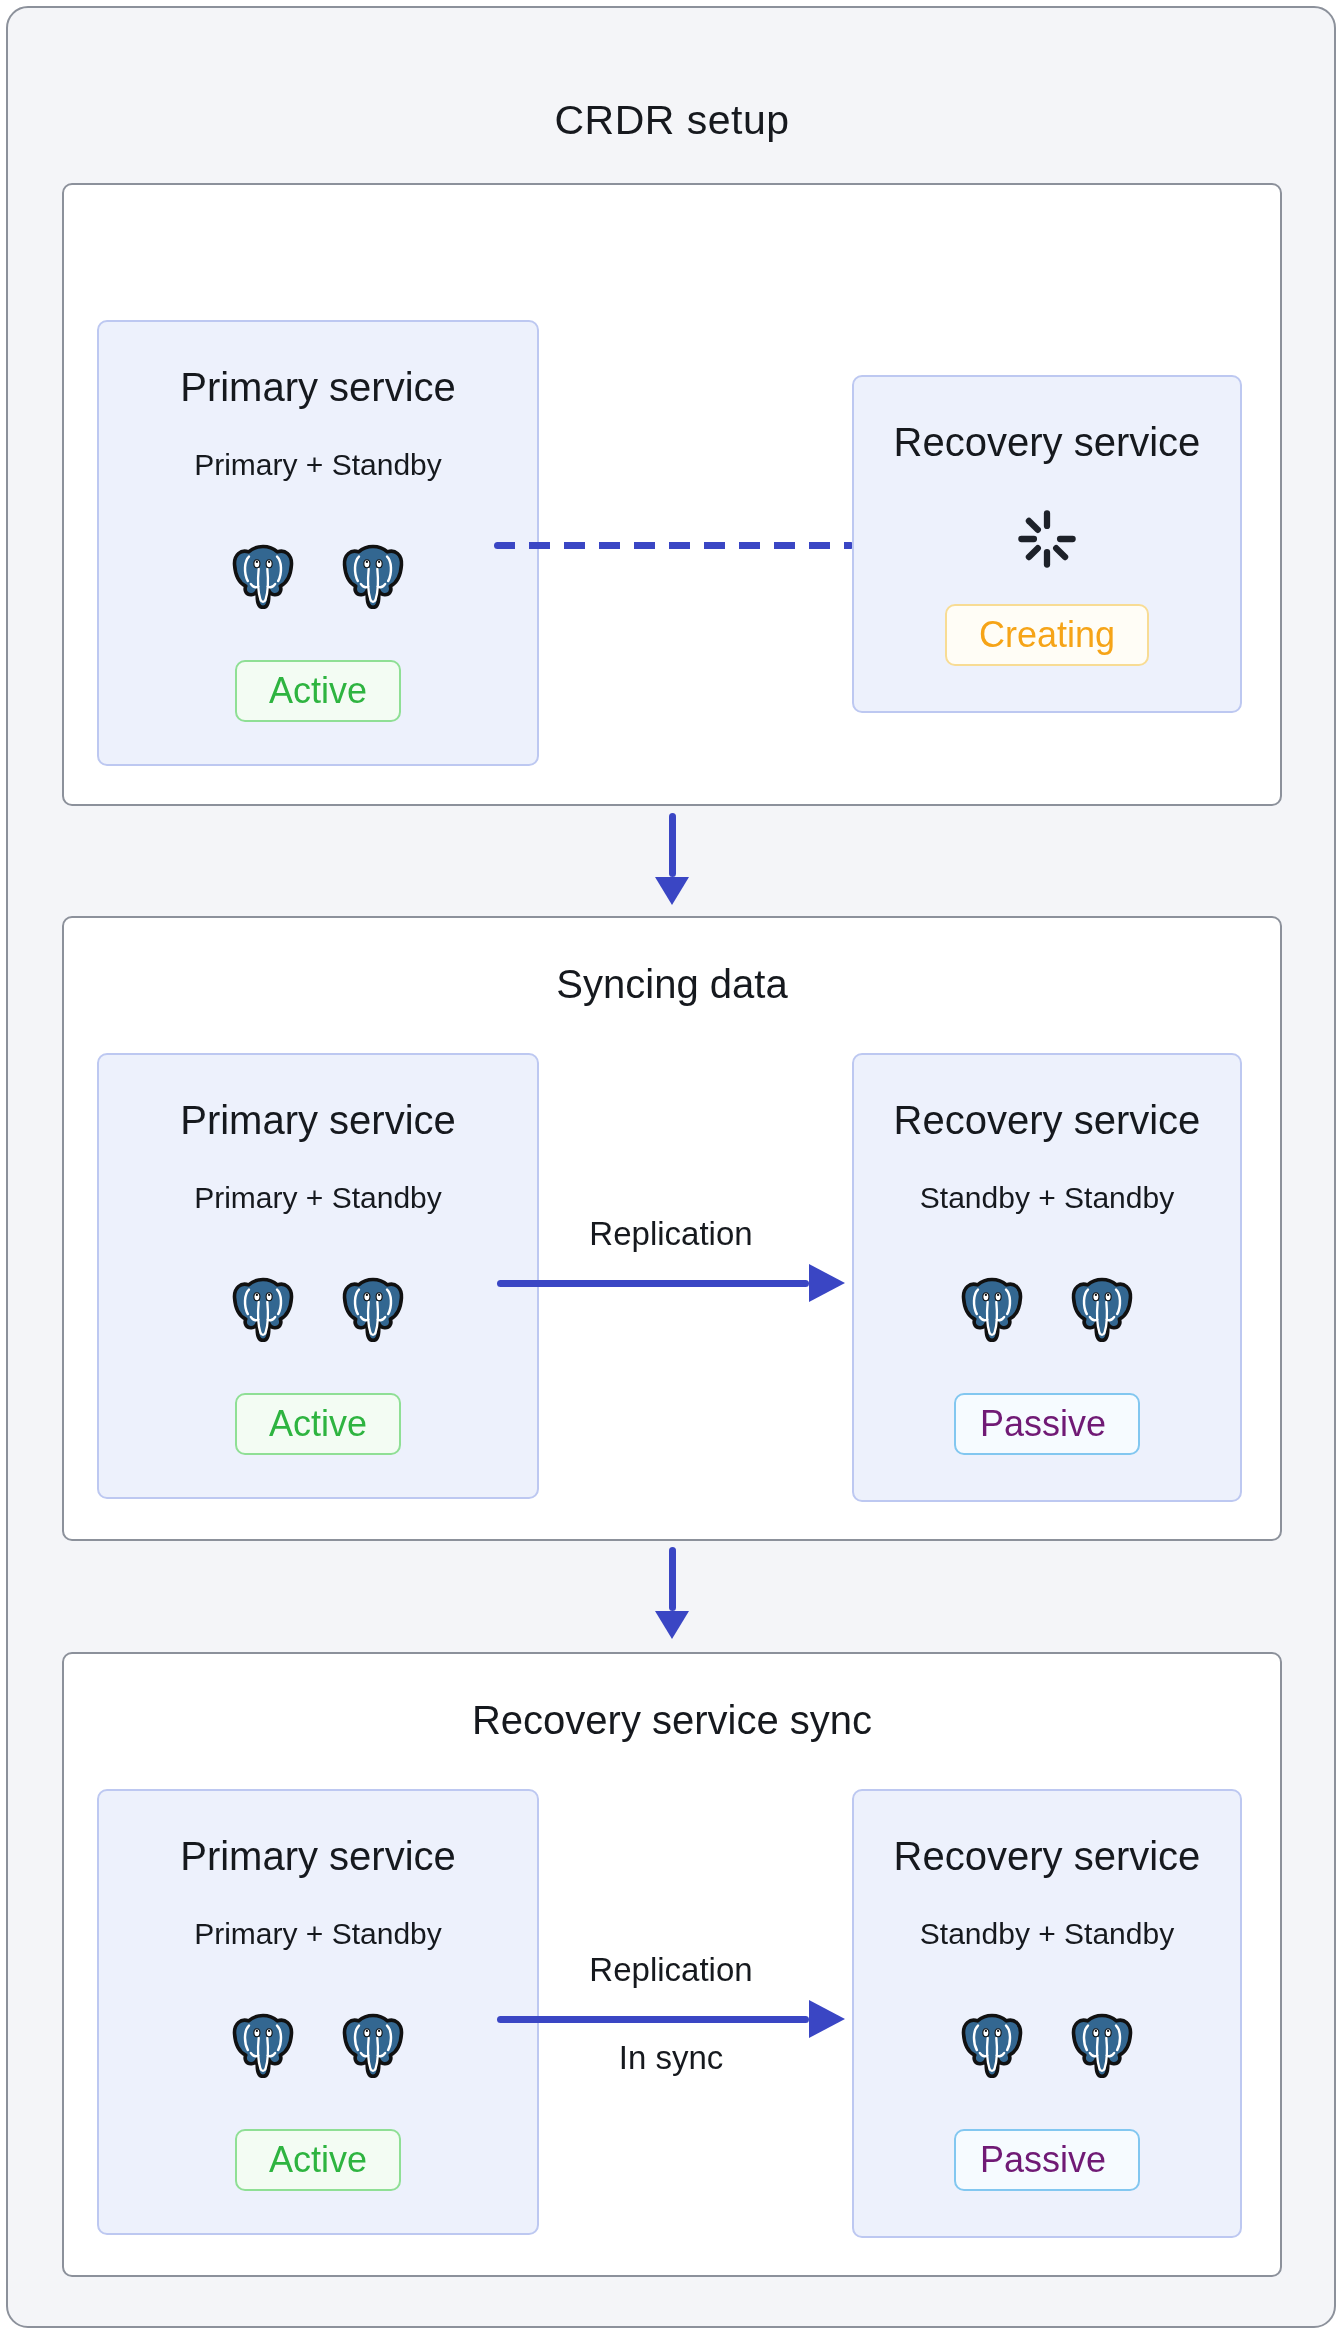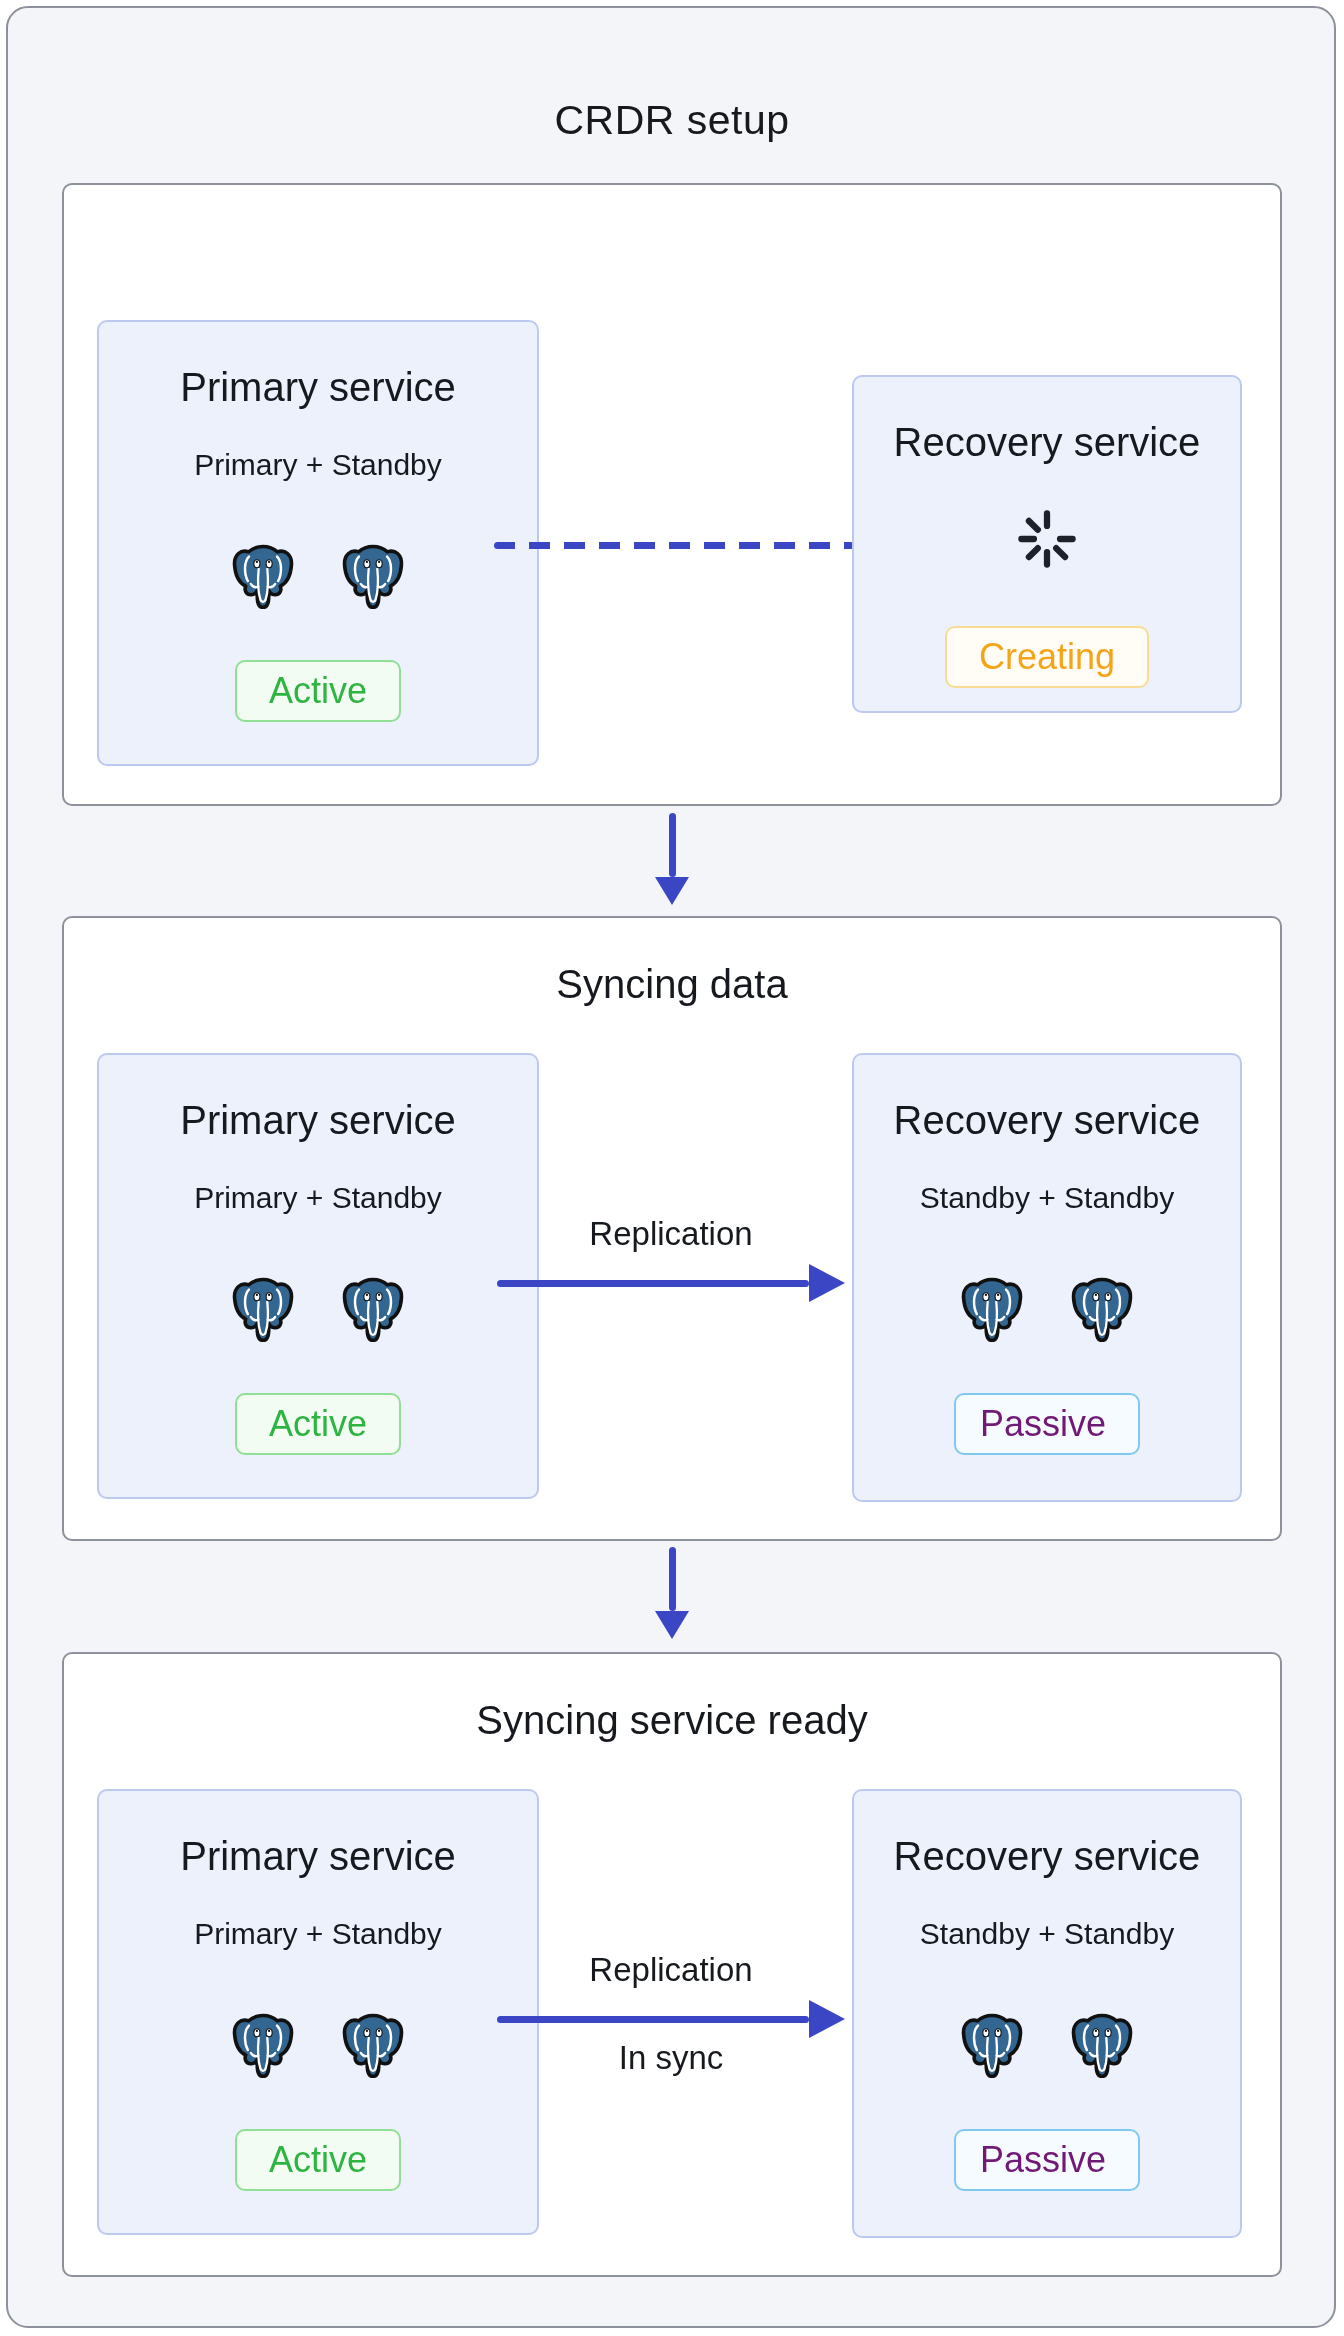--- a/index.html
+++ b/index.html
@@ -43,21 +43,21 @@
   .pg-row  { margin-top:58px; display:flex; gap:38px; }
   .pg-icon { width:72px; height:72px; display:block; }
   .badge {
     margin-top:48px; font-size:36px; line-height:40px;
     padding:9px 32px; border-radius:10px; border-style:solid; border-width:2px;
   }
   .badge.green  { color:#2eb440; border-color:#8fdf95; background:#f3fcf3; }
   .badge.orange { color:#f6a417; border-color:#f8dc94; background:#fffdf6; }
   .badge.blue   { color:#701a75; border-color:#82c7f0; background:#f6fbff;padding-left:24px; }
   .recovery-small .spinner { margin-top:45px; width:58px; height:58px; }
-  .recovery-small .badge   { margin-top:58px; }
+  .recovery-small .badge   { margin-top:36px; }
   .dashed-line {
     position:absolute; left:430px; top:357px; width:360px; height:7px;
     background:repeating-linear-gradient(90deg,#3a46c4 0 21px,transparent 21px 35px);
     border-radius:4px;
   }
   .h-arrow { position:absolute; left:433px; top:296px; width:348px; height:132px; }
   .h-arrow .lbl { position:absolute; left:0; width:348px; text-align:center; font-size:33px; line-height:40px; }
   .h-arrow .lbl-top { top:0; }
   .h-arrow .lbl-bottom { top:88px; }
   .h-line {
@@ -182,21 +182,21 @@
     <div class="badge blue">Passive</div>
   </div>
 </section>
 
 <div class="down-arrow a2">
   <div class="da-line"></div>
   <div class="da-head"></div>
 </div>
 
 <section class="stage stage3">
-  <h2 class="stage-title">Syncing service ready</h2>
+  <h2 class="stage-title">Recovery service sync</h2>
 
   <div class="card primary">
     <div class="card-title">Primary service</div>
     <div class="card-subtitle">Primary + Standby</div>
     <div class="pg-row">
       <svg class="pg-icon">
           <use href="#pg-elephant"></use>
         </svg>
       <svg class="pg-icon">
           <use href="#pg-elephant"></use>

